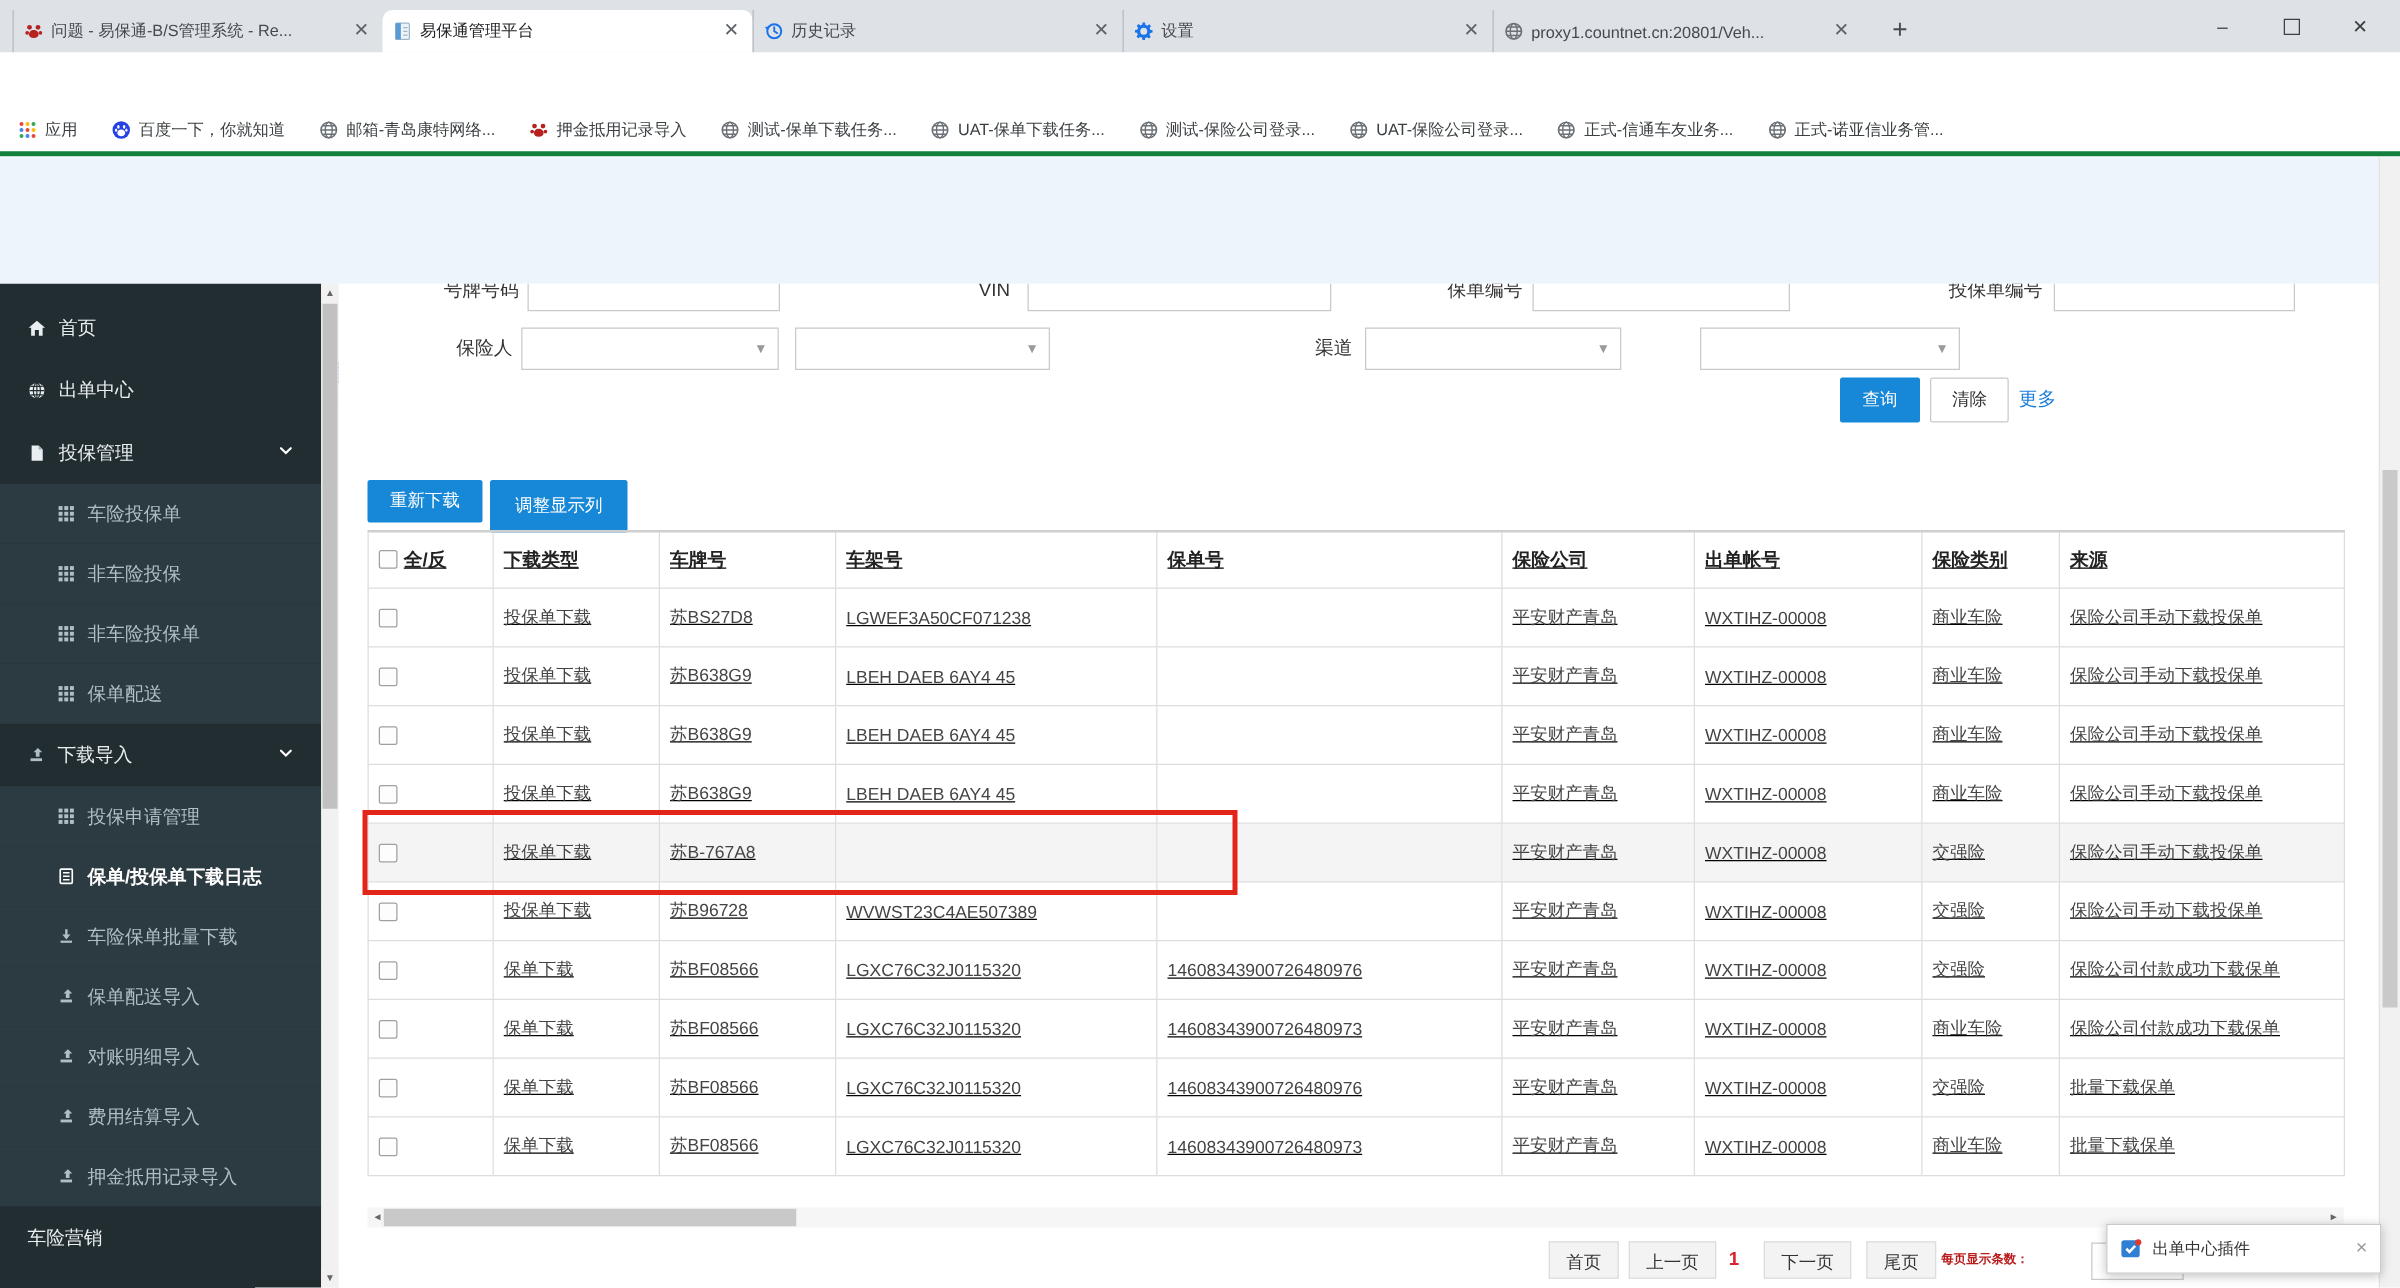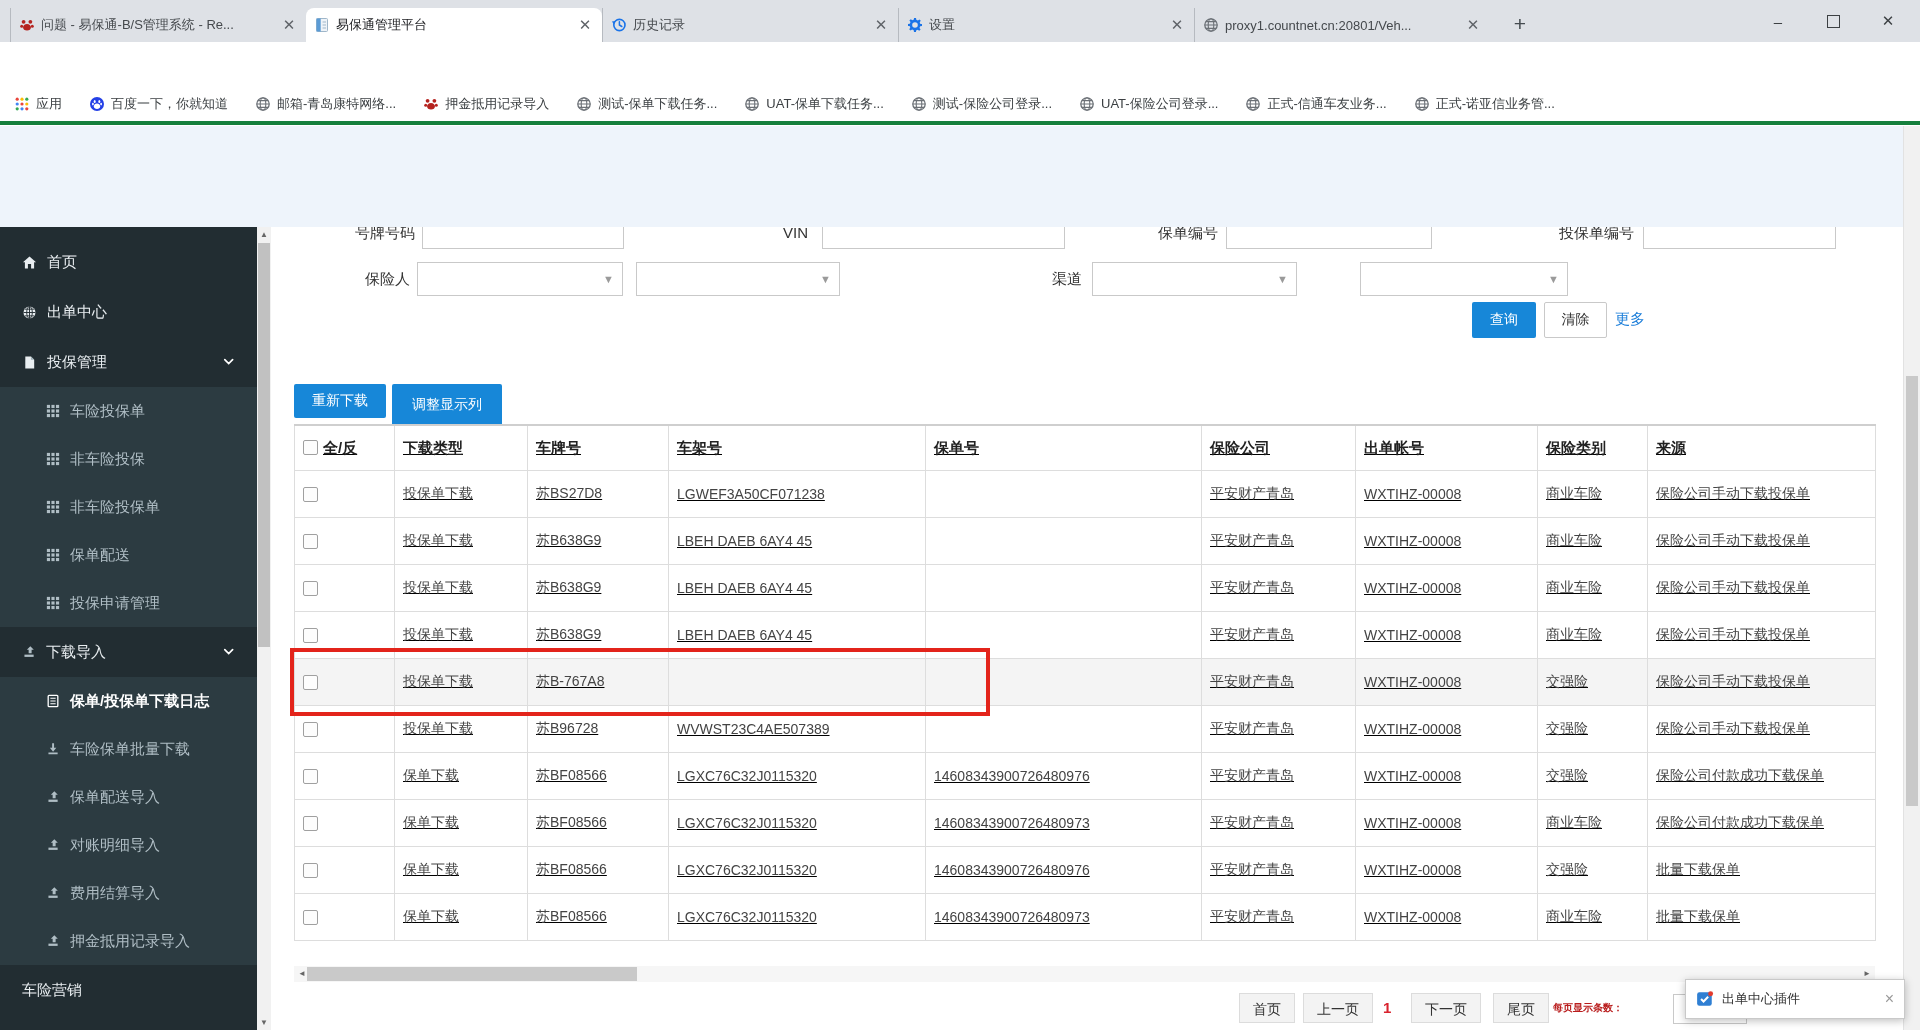--- a/index.html
+++ b/index.html
@@ -450,51 +450,51 @@
             <rect x="6.2" y="6.2" width="3.6" height="3.6"></rect>
             <rect x="11.4" y="6.2" width="3.6" height="3.6"></rect>
             <rect x="1" y="11.4" width="3.6" height="3.6"></rect>
             <rect x="6.2" y="11.4" width="3.6" height="3.6"></rect>
             <rect x="11.4" y="11.4" width="3.6" height="3.6"></rect>
           </g>
         </svg>
       </span>
       <span>保单配送</span>
     </div>
+    <div class="sb-item sb-top">
+      <span class="ic">
+        <svg width="14" height="14" viewBox="0 0 16 16">
+          <g fill="#b0bec5">
+            <path d="M9.5 1.5l4 4H11v4H7.6v-4H5.5z"></path>
+            <rect x="2.8" y="11" width="10.5" height="2.6"></rect>
+          </g>
+        </svg>
+      </span>
+      <span>下载导入</span>
+      <span class="sb-chev"><svg width="12" height="12" viewBox="0 0 16 16">
+          <path d="M2.5 5l5.5 5.5L13.5 5" stroke="#fff" stroke-width="2.4" fill="none" stroke-linecap="round" transform="scale(.95)"></path>
+        </svg></span>
+    </div>
     <div class="sb-item sb-sub">
       <span class="ic">
         <svg width="14" height="14" viewBox="0 0 16 16">
           <g fill="#b0bec5">
             <rect x="1" y="1" width="3.6" height="3.6"></rect>
             <rect x="6.2" y="1" width="3.6" height="3.6"></rect>
             <rect x="11.4" y="1" width="3.6" height="3.6"></rect>
             <rect x="1" y="6.2" width="3.6" height="3.6"></rect>
             <rect x="6.2" y="6.2" width="3.6" height="3.6"></rect>
             <rect x="11.4" y="6.2" width="3.6" height="3.6"></rect>
             <rect x="1" y="11.4" width="3.6" height="3.6"></rect>
             <rect x="6.2" y="11.4" width="3.6" height="3.6"></rect>
             <rect x="11.4" y="11.4" width="3.6" height="3.6"></rect>
           </g>
         </svg>
       </span>
       <span>投保申请管理</span>
-    </div>
-    <div class="sb-item sb-top">
-      <span class="ic">
-        <svg width="14" height="14" viewBox="0 0 16 16">
-          <g fill="#b0bec5">
-            <path d="M9.5 1.5l4 4H11v4H7.6v-4H5.5z"></path>
-            <rect x="2.8" y="11" width="10.5" height="2.6"></rect>
-          </g>
-        </svg>
-      </span>
-      <span>下载导入</span>
-      <span class="sb-chev"><svg width="12" height="12" viewBox="0 0 16 16">
-          <path d="M2.5 5l5.5 5.5L13.5 5" stroke="#fff" stroke-width="2.4" fill="none" stroke-linecap="round" transform="scale(.95)"></path>
-        </svg></span>
     </div>
     <div class="sb-item sb-sub active">
       <span class="ic">
         <svg width="14" height="14" viewBox="0 0 16 16">
           <rect x="2.5" y="1.5" width="11" height="13" rx="1" fill="none" stroke="#fff" stroke-width="1.5"></rect>
           <path d="M5 4.8h6M5 8h6M5 11.2h6" stroke="#fff" stroke-width="1.3"></path>
         </svg>
       </span>
       <span>保单/投保单下载日志</span>
     </div>

